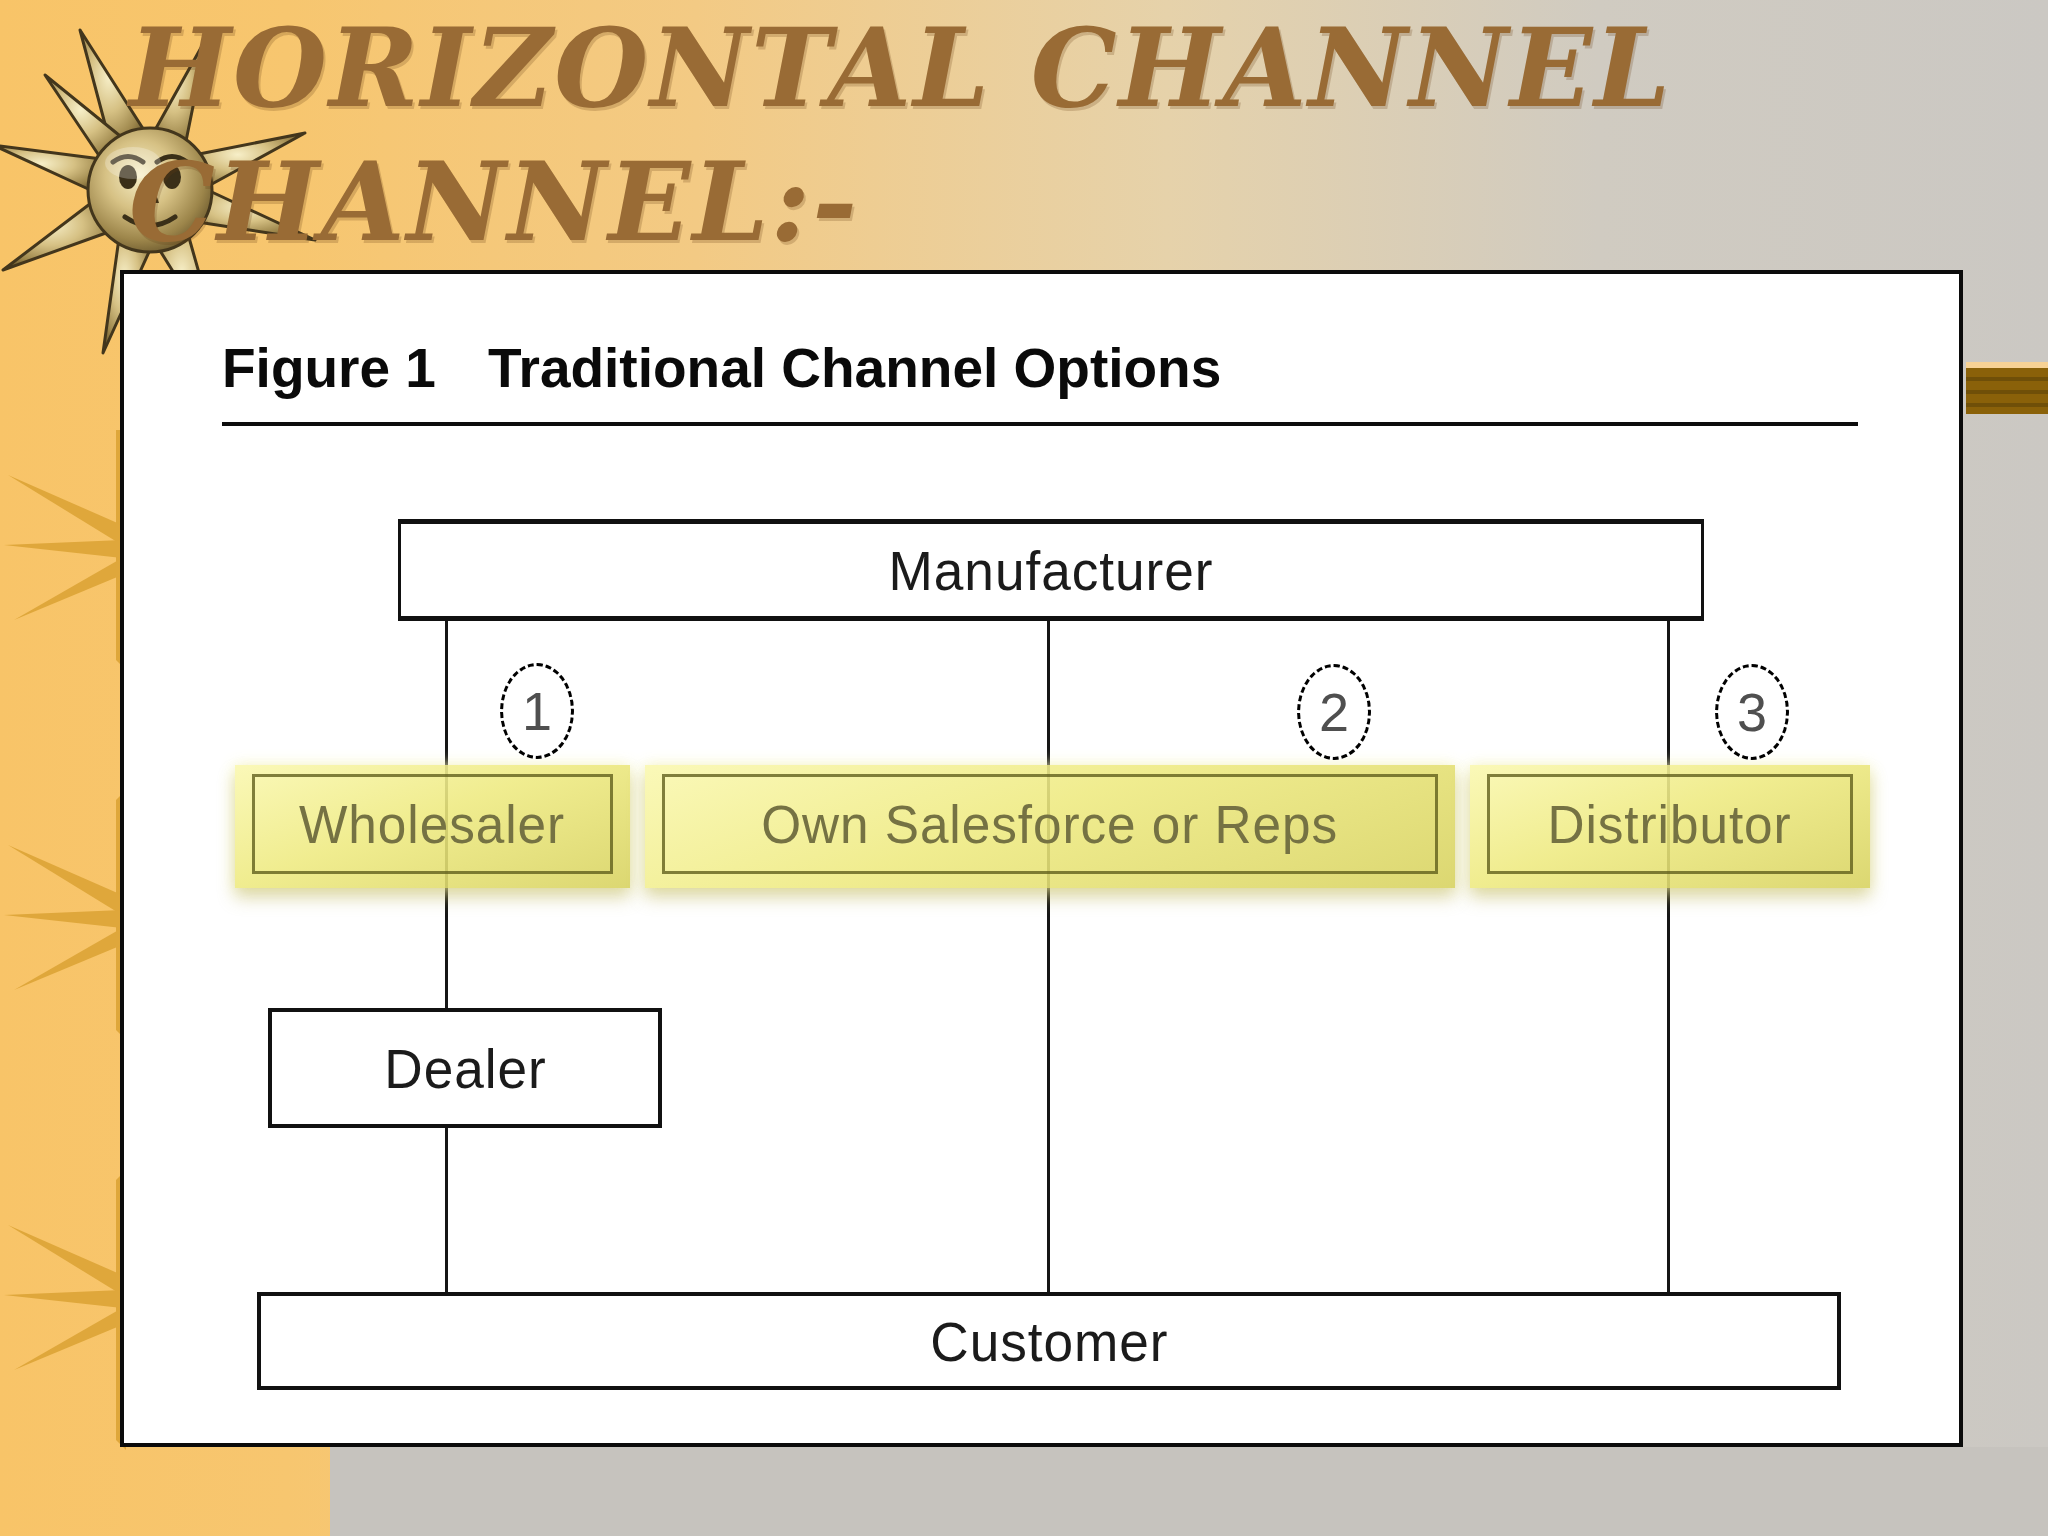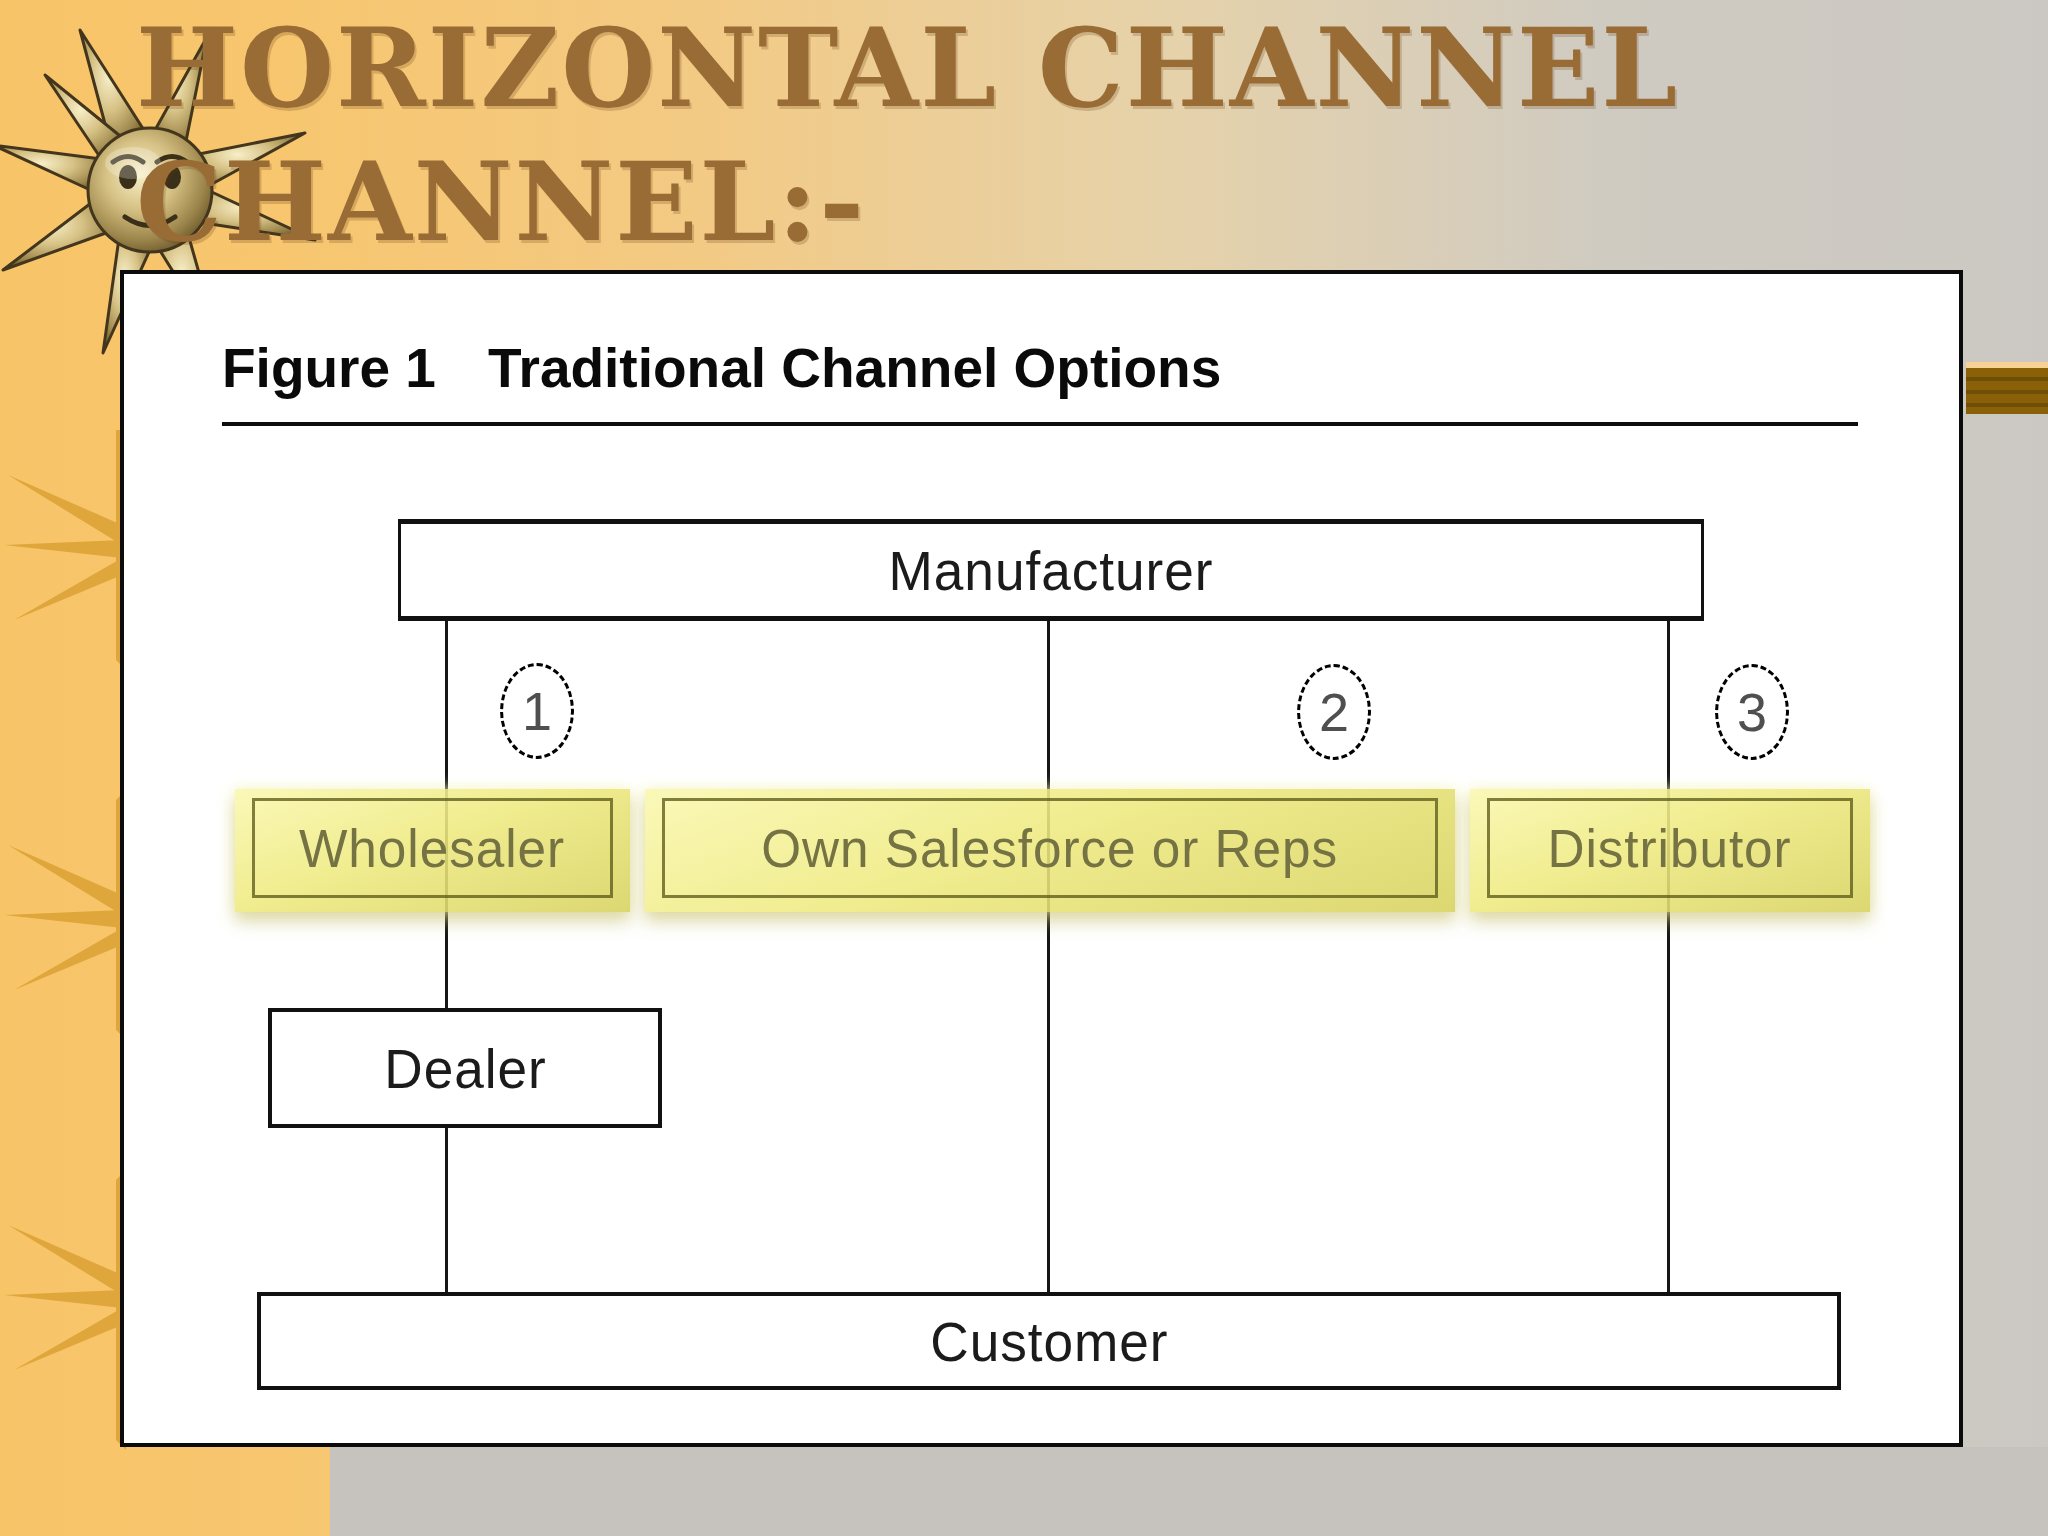--- a/index.html
+++ b/index.html
@@ -21,25 +21,26 @@
     position:absolute;left:1966px;top:362px;width:82px;height:46px;z-index:6;
     border-top:6px solid #F7D295;
     background:repeating-linear-gradient(180deg,#8A6109 0 9px,#6F4F08 9px 13px);
   }
 
   
   .sun{position:absolute;left:-15px;top:15px;width:350px;height:340px;z-index:2;}
 
   
   .slide-title{
-    position:absolute;left:136px;top:2px;z-index:3;
+    position:absolute;left:129px;top:2px;z-index:3;
     font-family:"DejaVu Serif",serif;font-weight:700;
     font-size:108px;line-height:1.24;letter-spacing:2px;
     color:#996B35;text-shadow:2px 3px 0 rgba(102,61,20,.22);
     white-space:nowrap;
+    font-style:italic;
   }
 
   
   .figure-panel{
     position:absolute;left:120px;top:270px;width:1843px;height:1177px;z-index:5;
     background:#FFFFFF;border:4px solid #0B0B0B;box-sizing:border-box;
   }
   .figure-panel *{box-sizing:border-box;}
 
   .fig-heading{
@@ -73,21 +74,20 @@
   .num-badge span{font-size:54px;color:#4F4F4F;font-weight:400;}
   .badge-1{left:376px;top:389px;}
   .badge-2{left:1173px;top:390px;}
   .badge-3{left:1591px;top:390px;}
 
   
   .hl{
     position:absolute;top:491px;height:123px;z-index:2;
     background:linear-gradient(160deg,rgba(250,248,178,.92) 0%,rgba(238,234,128,.88) 45%,rgba(216,211,98,.9) 100%);
     box-shadow:0 10px 16px rgba(185,175,85,.45),0 0 14px rgba(250,248,200,.9);
-    margin-top:24px;
   }
   .hl-inner{
     position:absolute;left:17px;right:17px;top:9px;bottom:14px;
     border:3px solid rgba(94,92,26,.78);
     display:flex;align-items:center;justify-content:center;
   }
   .hl-label{font-size:54px;color:#757243;letter-spacing:1px;transform:scaleX(.95);white-space:nowrap;}
   .hl-1{left:111px;width:395px;}
   .hl-2{left:521px;width:810px;}
   .hl-3{left:1346px;width:400px;}

